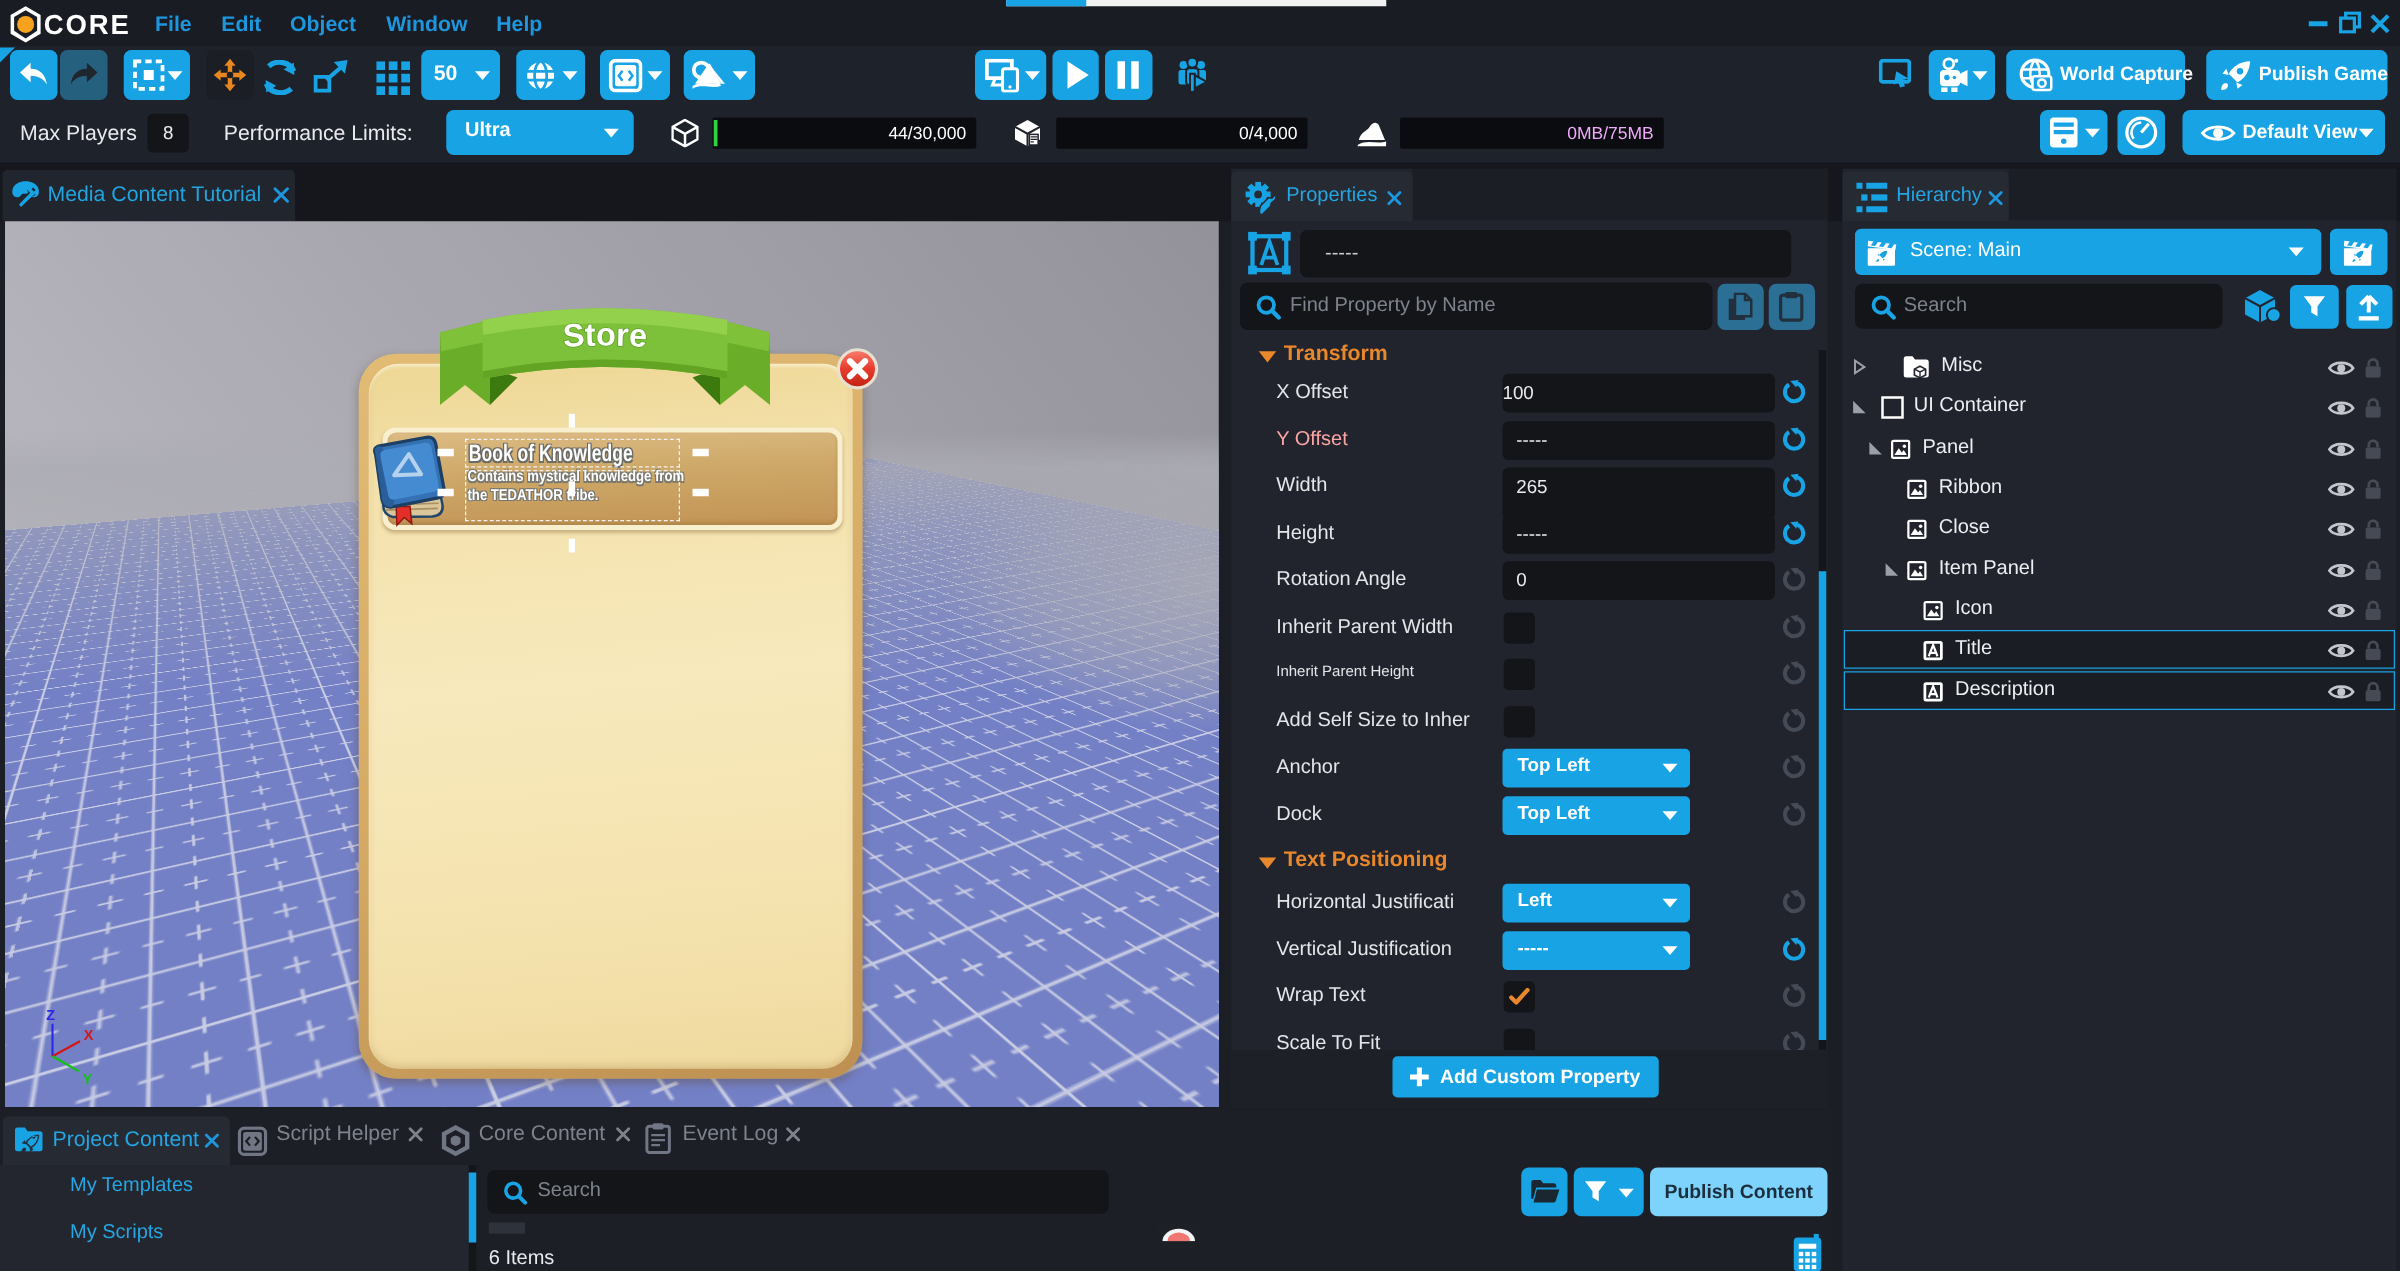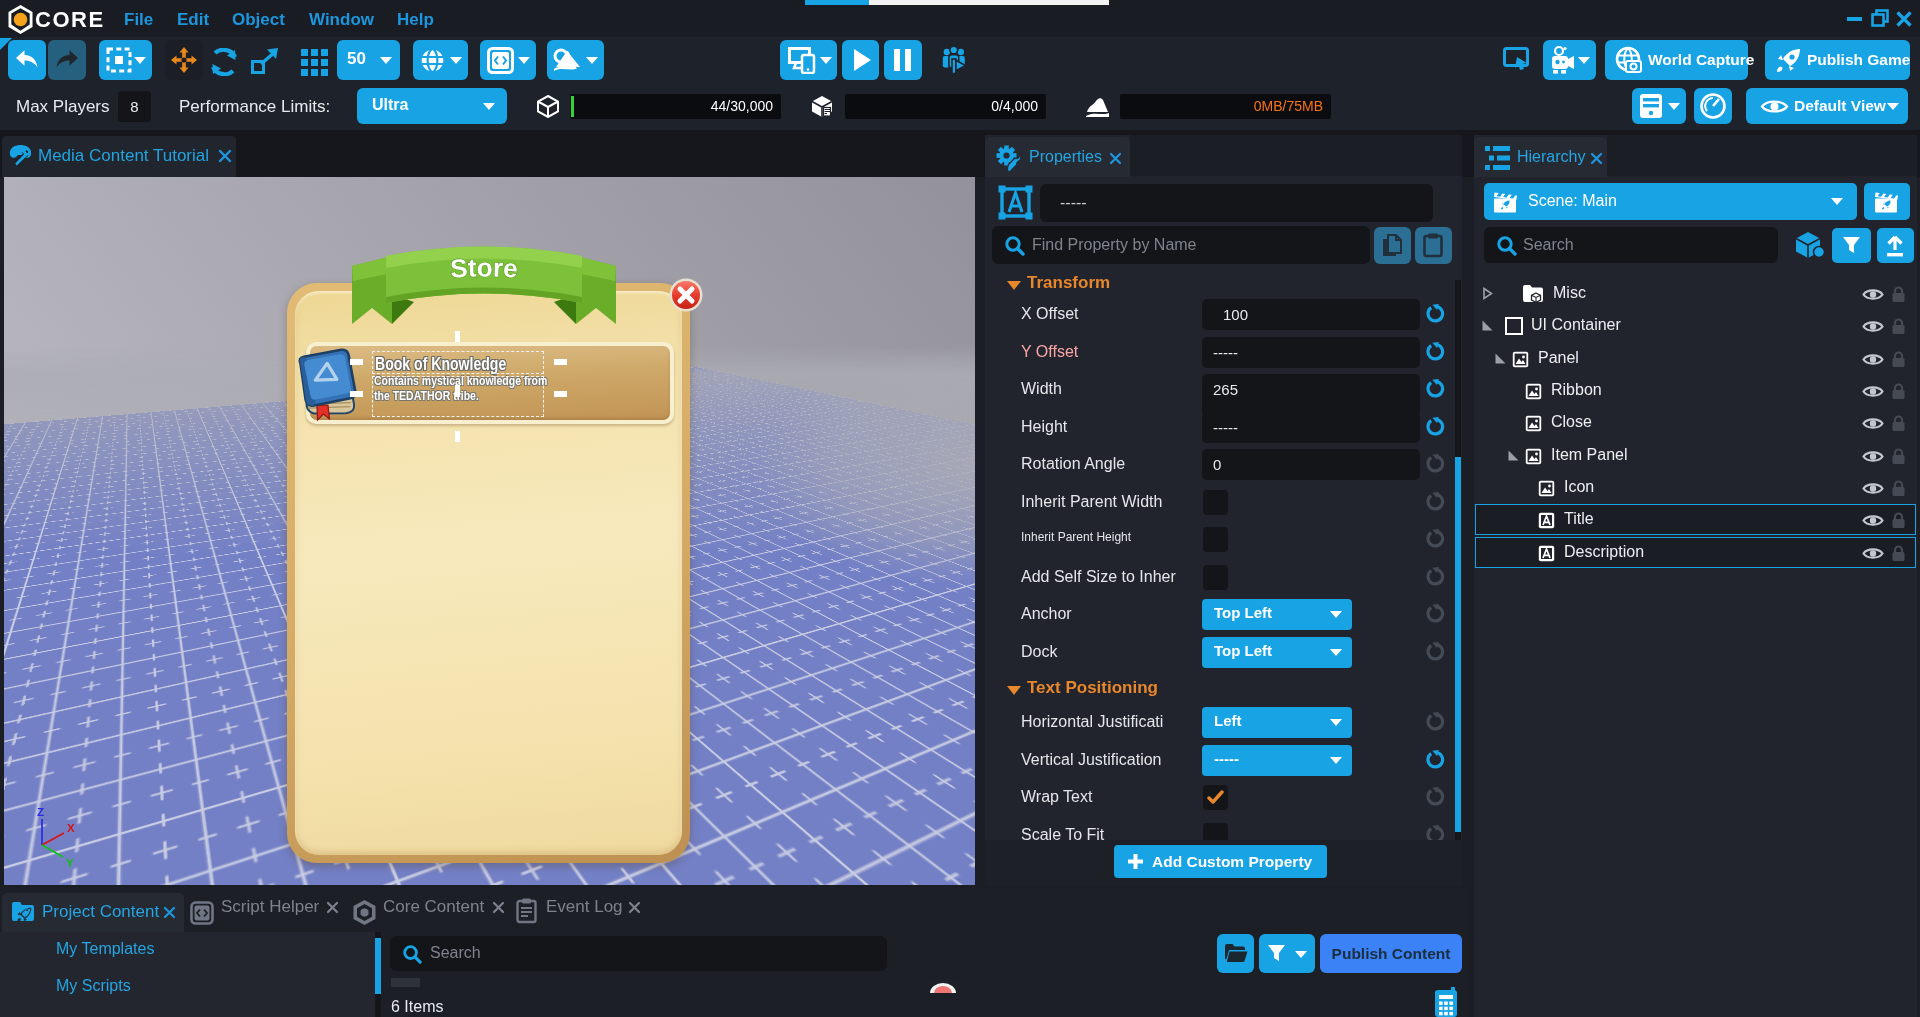--- a/index.html
+++ b/index.html
@@ -211,21 +211,21 @@
       <path d="M13.5 14.5 H19 M13.5 16.5 H19 M13.5 18.5 H16" stroke="#1e222a" stroke-width="1" fill="none"></path>
     </svg>
   <div class="abs" style="left:845px;top:8px;width:201px;height:25px;background:#0a0c0f;border-radius:2px">
     <div class="abs" style="right:8px;top:4px;color:#fff;font-size:14px">0/4,000</div>
   </div>
   <svg class="abs" style="left:1086px;top:9px" width="23" height="23" viewBox="0 0 23 23">
       <path d="M1 17 C3 10 8 10 10 6 C12 3 15 2 17 5 L22 17 Z" fill="#fff"></path>
       <path d="M0 21 C8 16 16 21 23 18 L23 22 L0 22 Z" fill="#fff"></path>
     </svg>
   <div class="abs" style="left:1120px;top:8px;width:211px;height:25px;background:#0a0c0f;border-radius:2px">
-    <div class="abs" style="right:8px;top:4px;color:#f97316;font-size:14px">0MB/75MB</div>
+    <div class="abs" style="right:8px;top:4px;color:#f0abfc;font-size:14px">0MB/75MB</div>
   </div>
   <div class="btn" style="left:1632px;top:2px;width:54px;height:36px">
     <svg style="position:absolute;left:7px;top:5px" width="24" height="26" viewBox="0 0 24 26">
         <rect x="1" y="1" width="22" height="24" rx="3" fill="#fff"></rect>
         <rect x="4" y="5" width="16" height="3.4" fill="#18a3e4"></rect>
         <rect x="4" y="11" width="16" height="3.4" fill="#18a3e4"></rect>
         <circle cx="12" cy="20" r="2.2" fill="#18a3e4"></circle>
       </svg>
     <div class="caret" style="position:absolute;right:6px;top:15px"></div>
   </div>
@@ -406,21 +406,21 @@
     </div>
 <div class="abs" style="left:430px;top:92px;width:37px;height:37px;background:#2b6f94;border-radius:6px">
       <svg style="margin:6px 0 0 8px" width="20" height="25" viewBox="0 0 20 25">
         <rect x="1.5" y="3" width="17" height="20" rx="2" fill="none" stroke="#21303c" stroke-width="2.6"></rect>
         <rect x="5" y="0.5" width="10" height="5" rx="1.5" fill="#21303c"></rect>
       </svg>
     </div>
 <div class="abs" style="left:22px;top:146px;width:0;height:0;border-left:7px solid transparent;border-right:7px solid transparent;border-top:9px solid #e8872b"></div>
 <div class="abs" style="left:42px;top:138px;color:#e8872b;font-size:17px;font-weight:bold">Transform</div>
 <div class="abs" style="left:36px;top:170px;color:#e4e6ea;font-size:16px">X Offset</div>
-<div class="inp" style="left:217px;top:164px;width:218px;height:31px;border-radius:5px;font-size:15px;line-height:31px;padding-left:21px">100</div>
+<div class="inp" style="left:217px;top:164px;width:218px;height:31px;border-radius:5px;font-size:15px;line-height:31px;padding-left:0">100</div>
 <svg class="abs" style="left:440px;top:169px" width="20" height="20" viewBox="0 0 20 20">
       <path d="M6.2 3.6 A7.3 7.3 0 1 0 12.5 2.7" fill="none" stroke="#18a3e4" stroke-width="3.2"></path>
       <path d="M13.8 0 L7.3 0.8 L12 6 Z" fill="#18a3e4"></path>
     </svg>
 <div class="abs" style="left:36px;top:207.5px;color:#fca5a5;font-size:16px">Y Offset</div>
 <div class="inp" style="left:217px;top:201.5px;width:218px;height:31px;border-radius:5px;font-size:15px;line-height:31px;padding-left:11px">-----</div>
 <svg class="abs" style="left:440px;top:206.5px" width="20" height="20" viewBox="0 0 20 20">
       <path d="M6.2 3.6 A7.3 7.3 0 1 0 12.5 2.7" fill="none" stroke="#18a3e4" stroke-width="3.2"></path>
       <path d="M13.8 0 L7.3 0.8 L12 6 Z" fill="#18a3e4"></path>
     </svg>
@@ -796,21 +796,21 @@
       <svg style="margin:9px 0 0 7px" width="24" height="20" viewBox="0 0 24 20">
         <path d="M1 3 a2 2 0 0 1 2 -2 H8.5 L10.5 3.5 H19 a2 2 0 0 1 2 2 V7 H5 L2.5 16 H1 Z M5.5 8.5 H23.5 L20.5 18 a2 2 0 0 1 -2 1 H2.8 Z" fill="#1b2730"></path>
       </svg>
     </div>
 <div class="btn" style="left:1259px;top:46px;width:56px;height:39px">
       <svg style="position:absolute;left:8px;top:10px" width="19" height="19" viewBox="0 0 19 19">
         <path d="M1 1 H18 L12 9 V17 L7 14 V9 Z" fill="#fff"></path>
       </svg>
       <div class="caret" style="position:absolute;right:8px;top:17px"></div>
     </div>
-<div class="abs" style="left:1320px;top:46px;width:142px;height:39px;background:#3b82f6;border-radius:6px;color:#1b2e3d;font-size:15.5px;font-weight:bold;text-align:center;line-height:39px">Publish Content</div>
+<div class="abs" style="left:1320px;top:46px;width:142px;height:39px;background:#7dd3fc;border-radius:6px;color:#1b2e3d;font-size:15.5px;font-weight:bold;text-align:center;line-height:39px">Publish Content</div>
 <svg class="abs" style="left:1428px;top:99px" width="34" height="30" viewBox="0 0 34 30">
       <rect x="7" y="3" width="22" height="27" rx="3" fill="#18a3e4"></rect>
       <rect x="23" y="0" width="4" height="6" fill="#18a3e4"></rect>
       <g fill="#fff">
         <rect x="11" y="8" width="14" height="4"></rect>
         <rect x="11" y="14.5" width="3.6" height="3.4"></rect>
         <rect x="16.2" y="14.5" width="3.6" height="3.4"></rect>
         <rect x="21.4" y="14.5" width="3.6" height="3.4"></rect>
         <rect x="11" y="19.7" width="3.6" height="3.4"></rect>
         <rect x="16.2" y="19.7" width="3.6" height="3.4"></rect>

